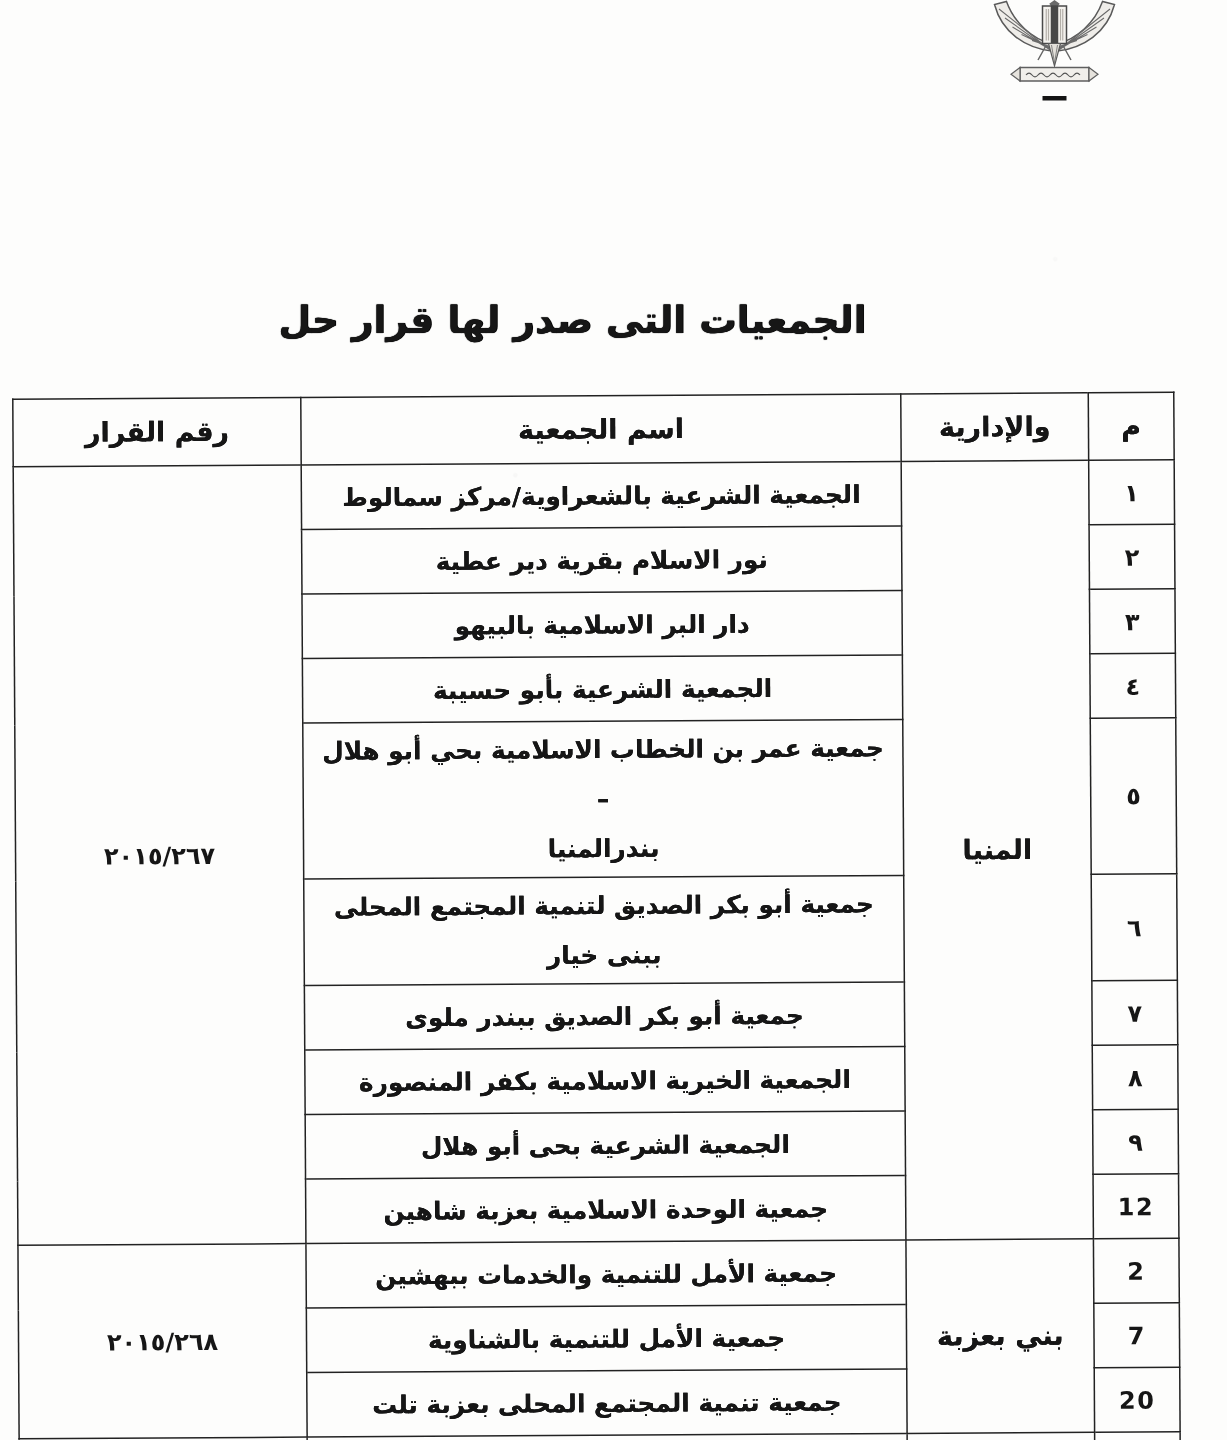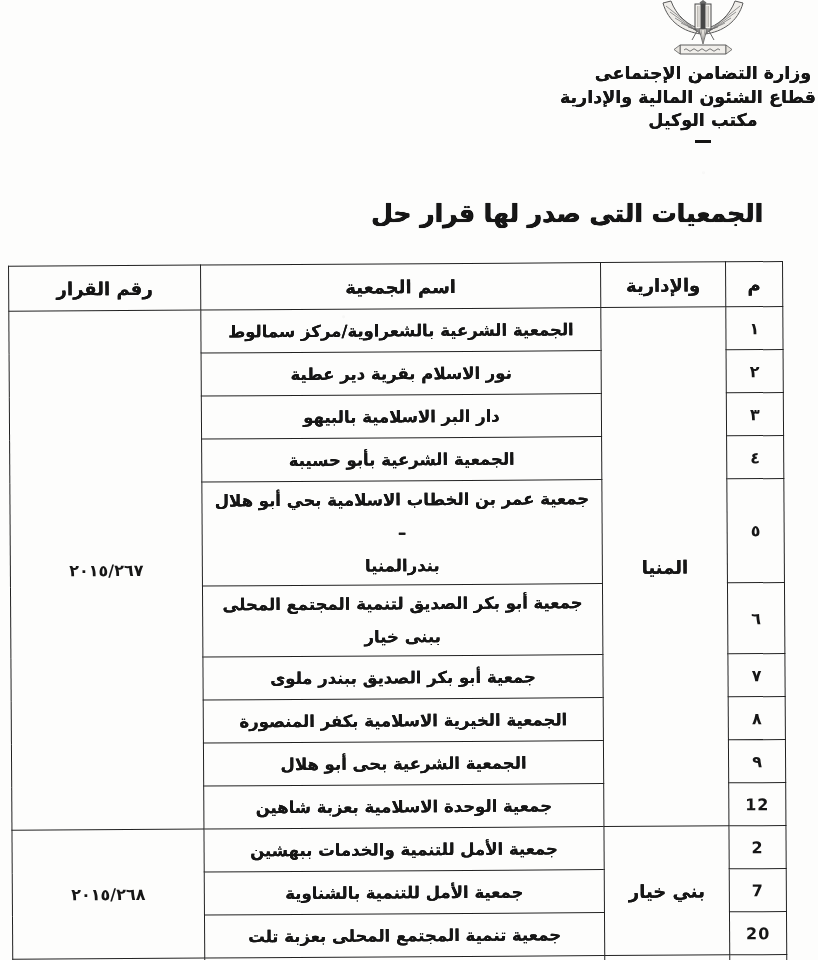--- a/index.html
+++ b/index.html
@@ -31,21 +31,21 @@
     white-space:nowrap;
     text-shadow:0 0 0.4px #000;
   }
   .dash-sep{
     width:16px;height:3px;background:#141414;margin:7px auto 0;
   }
 
   
   .doc-title{
     position:absolute; top:199px; left:0; width:763px;
-    direction:rtl;
+    text-align:center; direction:rtl;
     font-size:25px; font-weight:900;
     text-shadow:0 0 0.7px #000, 0.5px 0 0 #000;
     letter-spacing:0.5px;
   }
 
   
   .table-wrap{
     position:absolute; top:261px; left:8px;
     transform:rotate(-0.35deg); transform-origin:top right;
   }
@@ -87,25 +87,20 @@
       <rect x="41" y="4" width="16" height="25" fill="#f4f2ee" stroke="#4a4a4a" stroke-width="1"></rect>
       <rect x="46.5" y="4" width="5" height="25" fill="#474747"></rect>
       <path d="M43.5 6 V27 M45 6 V27 M53 6 V27 M54.5 6 V27" stroke="#b3afa8" stroke-width="0.8"></path>
       <path d="M45 29 L49 44 L53 29 Z" fill="#e3e0da" stroke="#5a5a5a" stroke-width="0.8"></path>
       <path d="M47 30 L49 42 M51 30 L49 42" stroke="#777" stroke-width="0.6" fill="none"></path>
       <path d="M43 31 L38 40 M55 31 L60 40" stroke="#666" stroke-width="1"></path>
       <path d="M26 45 H72 V54 H26 Z" fill="#f1efeb" stroke="#5f5f5f" stroke-width="1"></path>
       <path d="M26 45 L20 49.5 L26 54 Z M72 45 L78 49.5 L72 54 Z" fill="#e6e3dd" stroke="#5f5f5f" stroke-width="0.8"></path>
       <path d="M30 50 q2 -2.5 4 0 t4 0 t4 0 t4 0 t4 0 t4 0 t4 0 t4 0 t4 0" stroke="#555" stroke-width="0.8" fill="none"></path>
     </svg>
-    <div class="ministry">
-      <div>وزارة التضامن الإجتماعى</div>
-      <div>قطاع الشئون المالية والإدارية</div>
-      <div>مكتب الوكيل</div>
-    </div>
     <div class="dash-sep"></div>
   </div>
 
   <div class="doc-title">الجمعيات التى صدر لها قرار حل</div>
 
   <div class="table-wrap">
     <table class="dissolution">
       <colgroup>
         <col style="width:57px">
         <col style="width:125px">
@@ -159,21 +154,21 @@
           <tr>
             <td class="c-serial">٩</td>
             <td class="c-name">الجمعية الشرعية بحى أبو هلال</td>
           </tr>
           <tr>
             <td class="c-serial">12</td>
             <td class="c-name">جمعية الوحدة الاسلامية بعزبة شاهين</td>
           </tr>
           <tr>
             <td class="c-serial">2</td>
-            <td class="c-gov" rowspan="3">بني خيار</td>
+            <td class="c-gov" rowspan="3">بني بعزبة</td>
             <td class="c-name">جمعية الأمل للتنمية والخدمات ببهشين</td>
             <td class="c-decision" rowspan="3">٢٠١٥/٢٦٨</td>
           </tr>
           <tr>
             <td class="c-serial">7</td>
             <td class="c-name">جمعية الأمل للتنمية بالشناوية</td>
           </tr>
           <tr>
             <td class="c-serial">20</td>
             <td class="c-name">جمعية تنمية المجتمع المحلى بعزبة تلت</td>

